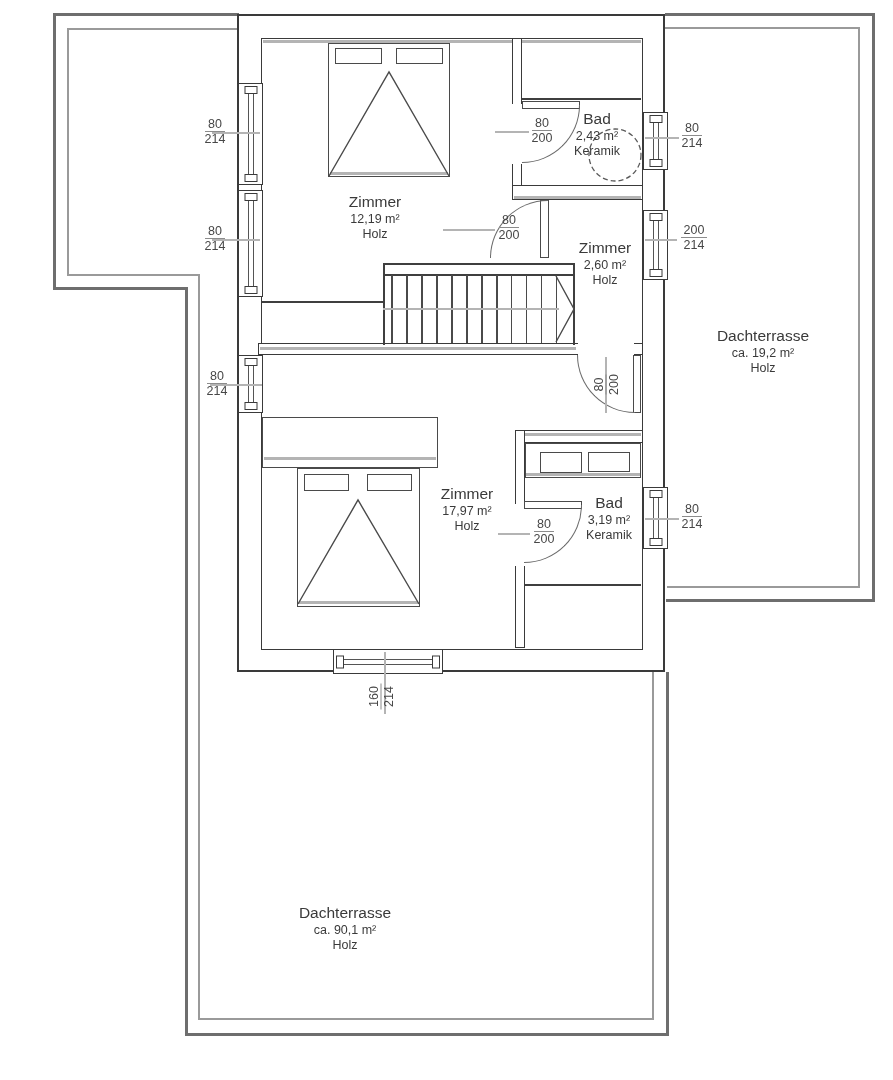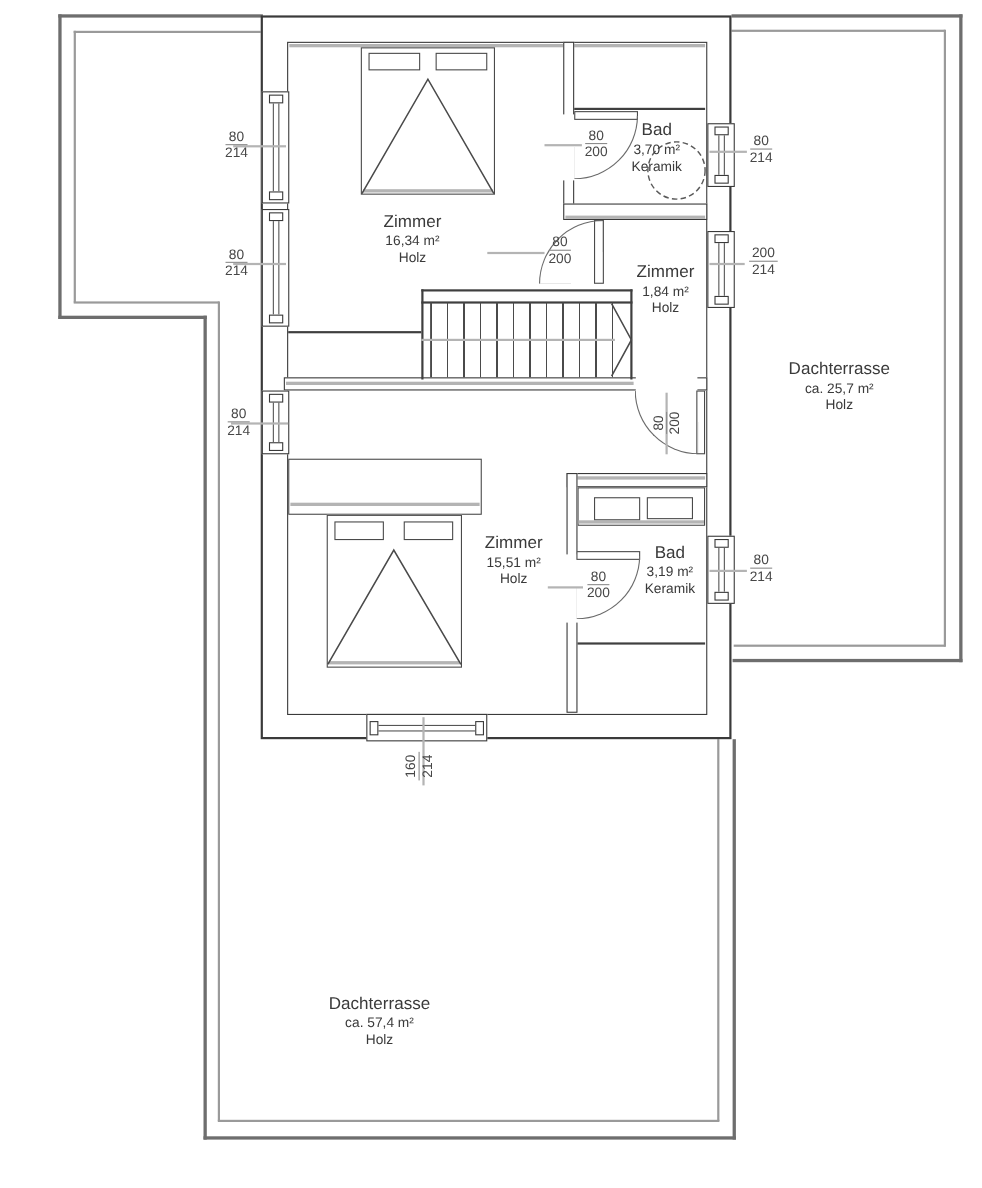--- a/index.html
+++ b/index.html
@@ -217,47 +217,47 @@
     <span class="t">80</span>
     <span class="b">200</span>
   </div>
   <div class="dim rot" style="left:358px;top:682px;width:46px;">
     <span class="t">160</span>
     <span class="b">214</span>
   </div>
 
   <div class="room" style="left:315px;top:193px;width:120px;">
     <span class="r-name">Zimmer</span>
-    <span class="r-sub">16,34 m²</span>
+    <span class="r-sub">12,19 m²</span>
     <span class="r-sub">Holz</span>
   </div>
   <div class="room" style="left:554px;top:110px;width:86px;">
     <span class="r-name">Bad</span>
-    <span class="r-sub">3,70 m²</span>
+    <span class="r-sub">2,43 m²</span>
     <span class="r-sub">Keramik</span>
   </div>
   <div class="room" style="left:562px;top:239px;width:86px;">
     <span class="r-name">Zimmer</span>
-    <span class="r-sub">1,84 m²</span>
+    <span class="r-sub">2,60 m²</span>
     <span class="r-sub">Holz</span>
   </div>
   <div class="room" style="left:407px;top:485px;width:120px;">
     <span class="r-name">Zimmer</span>
-    <span class="r-sub">15,51 m²</span>
+    <span class="r-sub">17,97 m²</span>
     <span class="r-sub">Holz</span>
   </div>
   <div class="room" style="left:566px;top:494px;width:86px;">
     <span class="r-name">Bad</span>
     <span class="r-sub">3,19 m²</span>
     <span class="r-sub">Keramik</span>
   </div>
   <div class="room" style="left:700px;top:327px;width:126px;">
     <span class="r-name">Dachterrasse</span>
-    <span class="r-sub">ca. 25,7 m²</span>
+    <span class="r-sub">ca. 19,2 m²</span>
     <span class="r-sub">Holz</span>
   </div>
   <div class="room" style="left:282px;top:904px;width:126px;">
     <span class="r-name">Dachterrasse</span>
-    <span class="r-sub">ca. 57,4 m²</span>
+    <span class="r-sub">ca. 90,1 m²</span>
     <span class="r-sub">Holz</span>
   </div>
 
 </div>
 
 </body></html>

